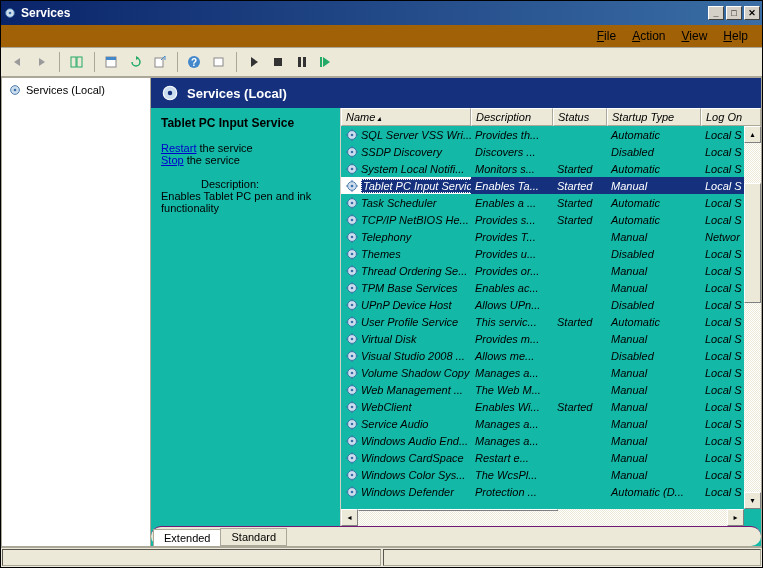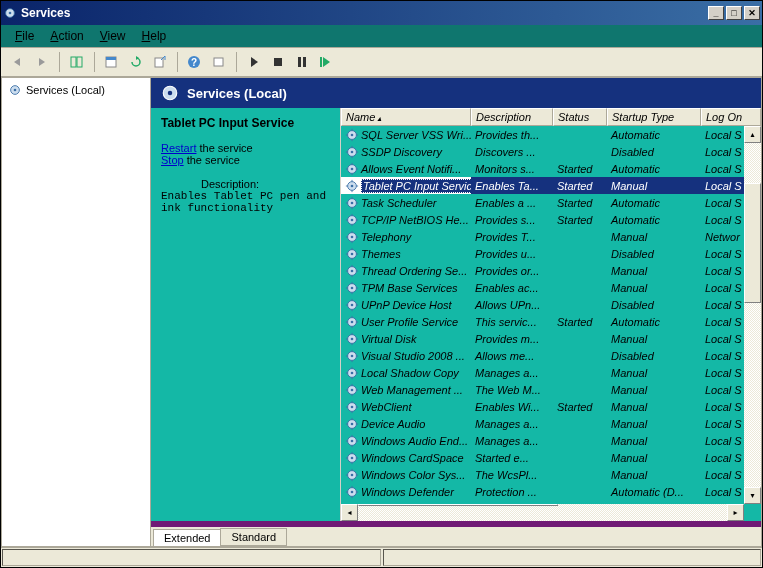--- a/index.html
+++ b/index.html
@@ -2,46 +2,46 @@
 <html><head>
 <meta charset="utf-8">
 <style>
 * { box-sizing: border-box; font-family: "Segoe UI", Tahoma, sans-serif; }
 body { margin: 0; background: #d4d0c8; }
 .window { width: 763px; height: 568px; background: #ece9d8; border: 1px solid #000; display: flex; flex-direction: column; }
 .titlebar { background: linear-gradient(to right, #0a246a, #3a6ea5); color: #fff; display: flex; align-items: center; height: 24px; padding: 0 2px; }
 .titlebar .ticon { width: 14px; height: 14px; margin-right: 4px; }
 .titlebar .ttext { font-size: 12px; font-weight: bold; flex: 1; }
 .sysbtn { width: 16px; height: 14px; background: #d4d0c8; border: 1px solid #fff; border-right-color:#404040; border-bottom-color:#404040; margin-left: 2px; display:flex; align-items:center; justify-content:center; font-size:9px; font-weight:bold; color:#000; }
-.menubar { background: #0f766e; display:flex; padding: 2px 6px; font-size:12px; border-bottom:1px solid #aca899; }
+.menubar { background: #a16207; display:flex; padding: 2px 6px; font-size:12px; border-bottom:1px solid #aca899;justify-content:flex-end; }
 .menuitem { padding: 2px 8px; cursor: default; }
 .menuitem span { text-decoration: underline; }
 .toolbar { background:#ece9d8; display:flex; align-items:center; padding:3px 6px; border-bottom:1px solid #aca899; gap:2px; }
 .tbtn { width:22px; height:22px; display:flex; align-items:center; justify-content:center; border:1px solid transparent; }
 .tsep { width:1px; height:20px; background:#aca899; margin:0 4px; }
 .body { flex:1; display:flex; background:#14b8a6; border:1px solid #aca899; margin:0; overflow:hidden; }
 .tree { width:154px; border-right:1px solid #aca899; background:#fff; padding:4px; font-size:11px; }
 .tree-item { display:flex; align-items:center; gap:4px; padding:1px 2px; }
 .right { flex:1; display:flex; flex-direction:column; }
 .header { background:#15317e; color:#fff; padding:6px 10px; display:flex; align-items:center; gap:8px; font-weight:bold; font-size:13px; }
 .content { flex:1; display:flex; overflow:hidden; }
 .detail { width:190px; padding:8px 10px; font-size:11px; border-right:1px solid #d4d0c8; }
 .detail .sname { font-weight:bold; margin-bottom:12px; font-size:12px; }
 .detail .link { color:#0000cc; text-decoration:underline; cursor:pointer; }
 .detail .desc-label { margin-top:12px; color:#000;padding-left:40px; }
-.detail .desc { color:#000;font-family:Liberation Mono, monospace; }
+.detail .desc { color:#000; }
 .listwrap { flex:1; overflow:hidden; position:relative; }
 .list { display:grid; grid-template-columns: 130px 82px 54px 94px 60px; font-size:11px;font-style:italic; }
 .colhead { background:#ece9d8; border:1px solid #fff; border-right-color:#aca899; border-bottom-color:#aca899; padding:2px 4px; position:sticky; top:0; white-space:nowrap; overflow:hidden; }
 .cell { padding:1px 4px; white-space:nowrap; overflow:hidden; text-overflow:ellipsis; border-bottom:0; display:flex; align-items:center; gap:2px; height:17px; }
 .row.selected .cell { background:#15317e; color:#fff; }
 .row.selected .cell.first { background:#fff; color:#000; }
 .row.selected .cell.first .nametext { background:#15317e; color:#fff; border:1px dotted #fff; padding:0 1px; }
 .gear { width:14px; height:14px; flex-shrink:0; }
-.tabs { display:flex; font-size:11px; background:#ece9d8; border-top:6px solid #701a75; padding-top:1px; padding-left:2px; }
+.tabs { display:flex; font-size:11px; background:#ece9d8; border-top:1px solid #701a75; padding-top:1px; padding-left:2px;border-radius:10px; }
 .tab { padding:2px 10px; border:1px solid #aca899; border-top:1px solid #aca899; background:#ece9d8; margin-right:-1px; }
 .tab.active { background:#fff; border-bottom:1px solid #fff; position:relative; top:1px; }
 .tab.inactive { background:#ece9d8; border-top:1px solid #aca899; }
 .scrollbar-v { position:absolute; right:0; top:18px; bottom:17px; width:17px; background:#ece9d8; display:flex; flex-direction:column; }
 .scrollbar-h { position:absolute; left:0; right:17px; bottom:0; height:17px; background:#ece9d8; display:flex; }
 .sbtn { width:17px; height:17px; background:#ece9d8; border:1px solid #fff; border-right-color:#808080; border-bottom-color:#808080; display:flex; align-items:center; justify-content:center; font-size:8px; }
 .sthumb-v { background:#ece9d8; border:1px solid #fff; border-right-color:#808080; border-bottom-color:#808080; margin:40px 0 0 0; height:120px; }
 .sthumb-h { background:#ece9d8; border:1px solid #fff; border-right-color:#808080; border-bottom-color:#808080; width:200px; margin-left:0; }
 .sb-track { flex:1; background:repeating-conic-gradient(#ece9d8 0 25%, #fff 0 50%) 0 0/2px 2px; }
 .statusbar { height:20px; background:#ece9d8; border-top:1px solid #aca899; display:flex; }
@@ -211,21 +211,21 @@
                   <svg class="gear" viewBox="0 0 16 16">
                     <circle cx="8" cy="8" r="5" fill="#cde" stroke="#3a6ea5"></circle>
                     <circle cx="8" cy="8" r="1.5" fill="#3a6ea5"></circle>
                     <g stroke="#3a6ea5">
                       <line x1="8" y1="1" x2="8" y2="3"></line>
                       <line x1="8" y1="13" x2="8" y2="15"></line>
                       <line x1="1" y1="8" x2="3" y2="8"></line>
                       <line x1="13" y1="8" x2="15" y2="8"></line>
                     </g>
                   </svg>
-                  <span class="nametext">Allows Event Notifi...</span>
+                  <span class="nametext">System Local Notifi...</span>
                 </div><div class="cell">Monitors s...</div><div class="cell">Started</div><div class="cell">Automatic</div><div class="cell">Local S</div></div>
               <div class="row selected" style="display: contents;"><div class="cell first">
                   <svg class="gear" viewBox="0 0 16 16">
                     <circle cx="8" cy="8" r="5" fill="#cde" stroke="#3a6ea5"></circle>
                     <circle cx="8" cy="8" r="1.5" fill="#3a6ea5"></circle>
                     <g stroke="#3a6ea5">
                       <line x1="8" y1="1" x2="8" y2="3"></line>
                       <line x1="8" y1="13" x2="8" y2="15"></line>
                       <line x1="1" y1="8" x2="3" y2="8"></line>
                       <line x1="13" y1="8" x2="15" y2="8"></line>
@@ -367,21 +367,21 @@
                   <svg class="gear" viewBox="0 0 16 16">
                     <circle cx="8" cy="8" r="5" fill="#cde" stroke="#3a6ea5"></circle>
                     <circle cx="8" cy="8" r="1.5" fill="#3a6ea5"></circle>
                     <g stroke="#3a6ea5">
                       <line x1="8" y1="1" x2="8" y2="3"></line>
                       <line x1="8" y1="13" x2="8" y2="15"></line>
                       <line x1="1" y1="8" x2="3" y2="8"></line>
                       <line x1="13" y1="8" x2="15" y2="8"></line>
                     </g>
                   </svg>
-                  <span class="nametext">Local Shadow Copy</span>
+                  <span class="nametext">Volume Shadow Copy</span>
                 </div><div class="cell">Manages a...</div><div class="cell"></div><div class="cell">Manual</div><div class="cell">Local S</div></div>
               <div class="row" style="display: contents;"><div class="cell first">
                   <svg class="gear" viewBox="0 0 16 16">
                     <circle cx="8" cy="8" r="5" fill="#cde" stroke="#3a6ea5"></circle>
                     <circle cx="8" cy="8" r="1.5" fill="#3a6ea5"></circle>
                     <g stroke="#3a6ea5">
                       <line x1="8" y1="1" x2="8" y2="3"></line>
                       <line x1="8" y1="13" x2="8" y2="15"></line>
                       <line x1="1" y1="8" x2="3" y2="8"></line>
                       <line x1="13" y1="8" x2="15" y2="8"></line>
@@ -406,21 +406,21 @@
                   <svg class="gear" viewBox="0 0 16 16">
                     <circle cx="8" cy="8" r="5" fill="#cde" stroke="#3a6ea5"></circle>
                     <circle cx="8" cy="8" r="1.5" fill="#3a6ea5"></circle>
                     <g stroke="#3a6ea5">
                       <line x1="8" y1="1" x2="8" y2="3"></line>
                       <line x1="8" y1="13" x2="8" y2="15"></line>
                       <line x1="1" y1="8" x2="3" y2="8"></line>
                       <line x1="13" y1="8" x2="15" y2="8"></line>
                     </g>
                   </svg>
-                  <span class="nametext">Device Audio</span>
+                  <span class="nametext">Service Audio</span>
                 </div><div class="cell">Manages a...</div><div class="cell"></div><div class="cell">Manual</div><div class="cell">Local S</div></div>
               <div class="row" style="display: contents;"><div class="cell first">
                   <svg class="gear" viewBox="0 0 16 16">
                     <circle cx="8" cy="8" r="5" fill="#cde" stroke="#3a6ea5"></circle>
                     <circle cx="8" cy="8" r="1.5" fill="#3a6ea5"></circle>
                     <g stroke="#3a6ea5">
                       <line x1="8" y1="1" x2="8" y2="3"></line>
                       <line x1="8" y1="13" x2="8" y2="15"></line>
                       <line x1="1" y1="8" x2="3" y2="8"></line>
                       <line x1="13" y1="8" x2="15" y2="8"></line>
@@ -433,21 +433,21 @@
                     <circle cx="8" cy="8" r="5" fill="#cde" stroke="#3a6ea5"></circle>
                     <circle cx="8" cy="8" r="1.5" fill="#3a6ea5"></circle>
                     <g stroke="#3a6ea5">
                       <line x1="8" y1="1" x2="8" y2="3"></line>
                       <line x1="8" y1="13" x2="8" y2="15"></line>
                       <line x1="1" y1="8" x2="3" y2="8"></line>
                       <line x1="13" y1="8" x2="15" y2="8"></line>
                     </g>
                   </svg>
                   <span class="nametext">Windows CardSpace</span>
-                </div><div class="cell">Started e...</div><div class="cell"></div><div class="cell">Manual</div><div class="cell">Local S</div></div>
+                </div><div class="cell">Restart e...</div><div class="cell"></div><div class="cell">Manual</div><div class="cell">Local S</div></div>
               <div class="row" style="display: contents;"><div class="cell first">
                   <svg class="gear" viewBox="0 0 16 16">
                     <circle cx="8" cy="8" r="5" fill="#cde" stroke="#3a6ea5"></circle>
                     <circle cx="8" cy="8" r="1.5" fill="#3a6ea5"></circle>
                     <g stroke="#3a6ea5">
                       <line x1="8" y1="1" x2="8" y2="3"></line>
                       <line x1="8" y1="13" x2="8" y2="15"></line>
                       <line x1="1" y1="8" x2="3" y2="8"></line>
                       <line x1="13" y1="8" x2="15" y2="8"></line>
                     </g>

